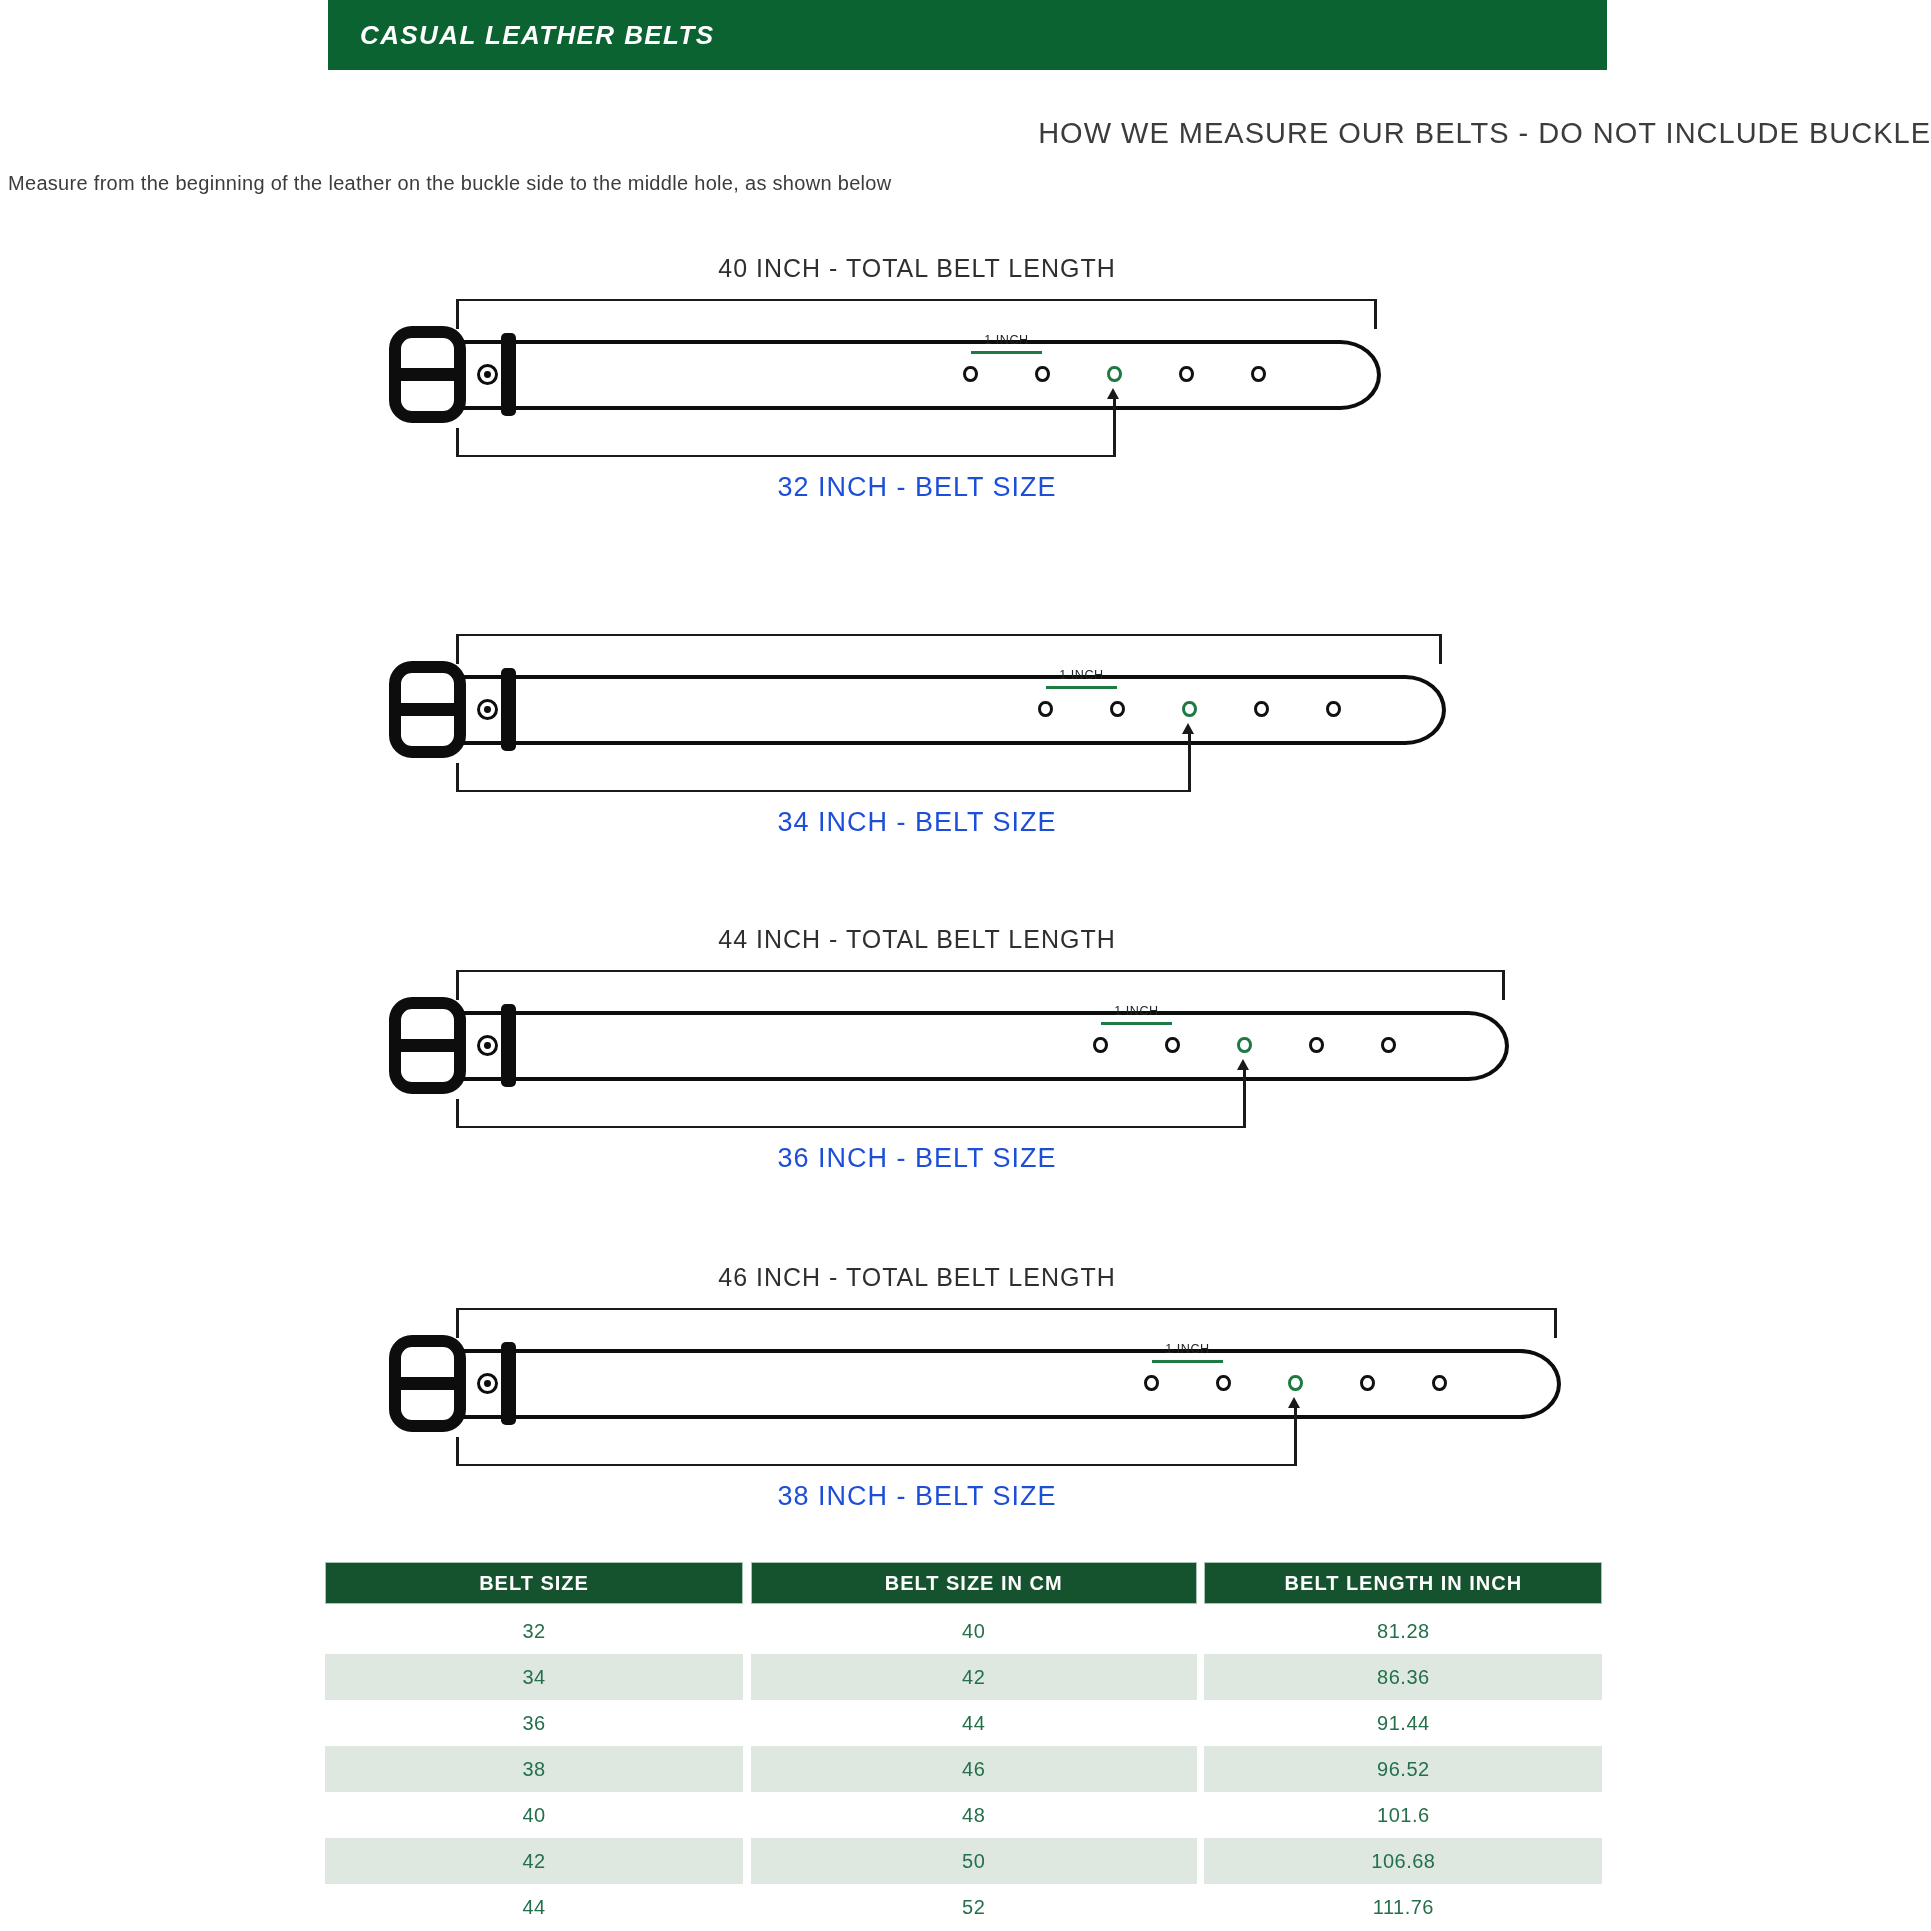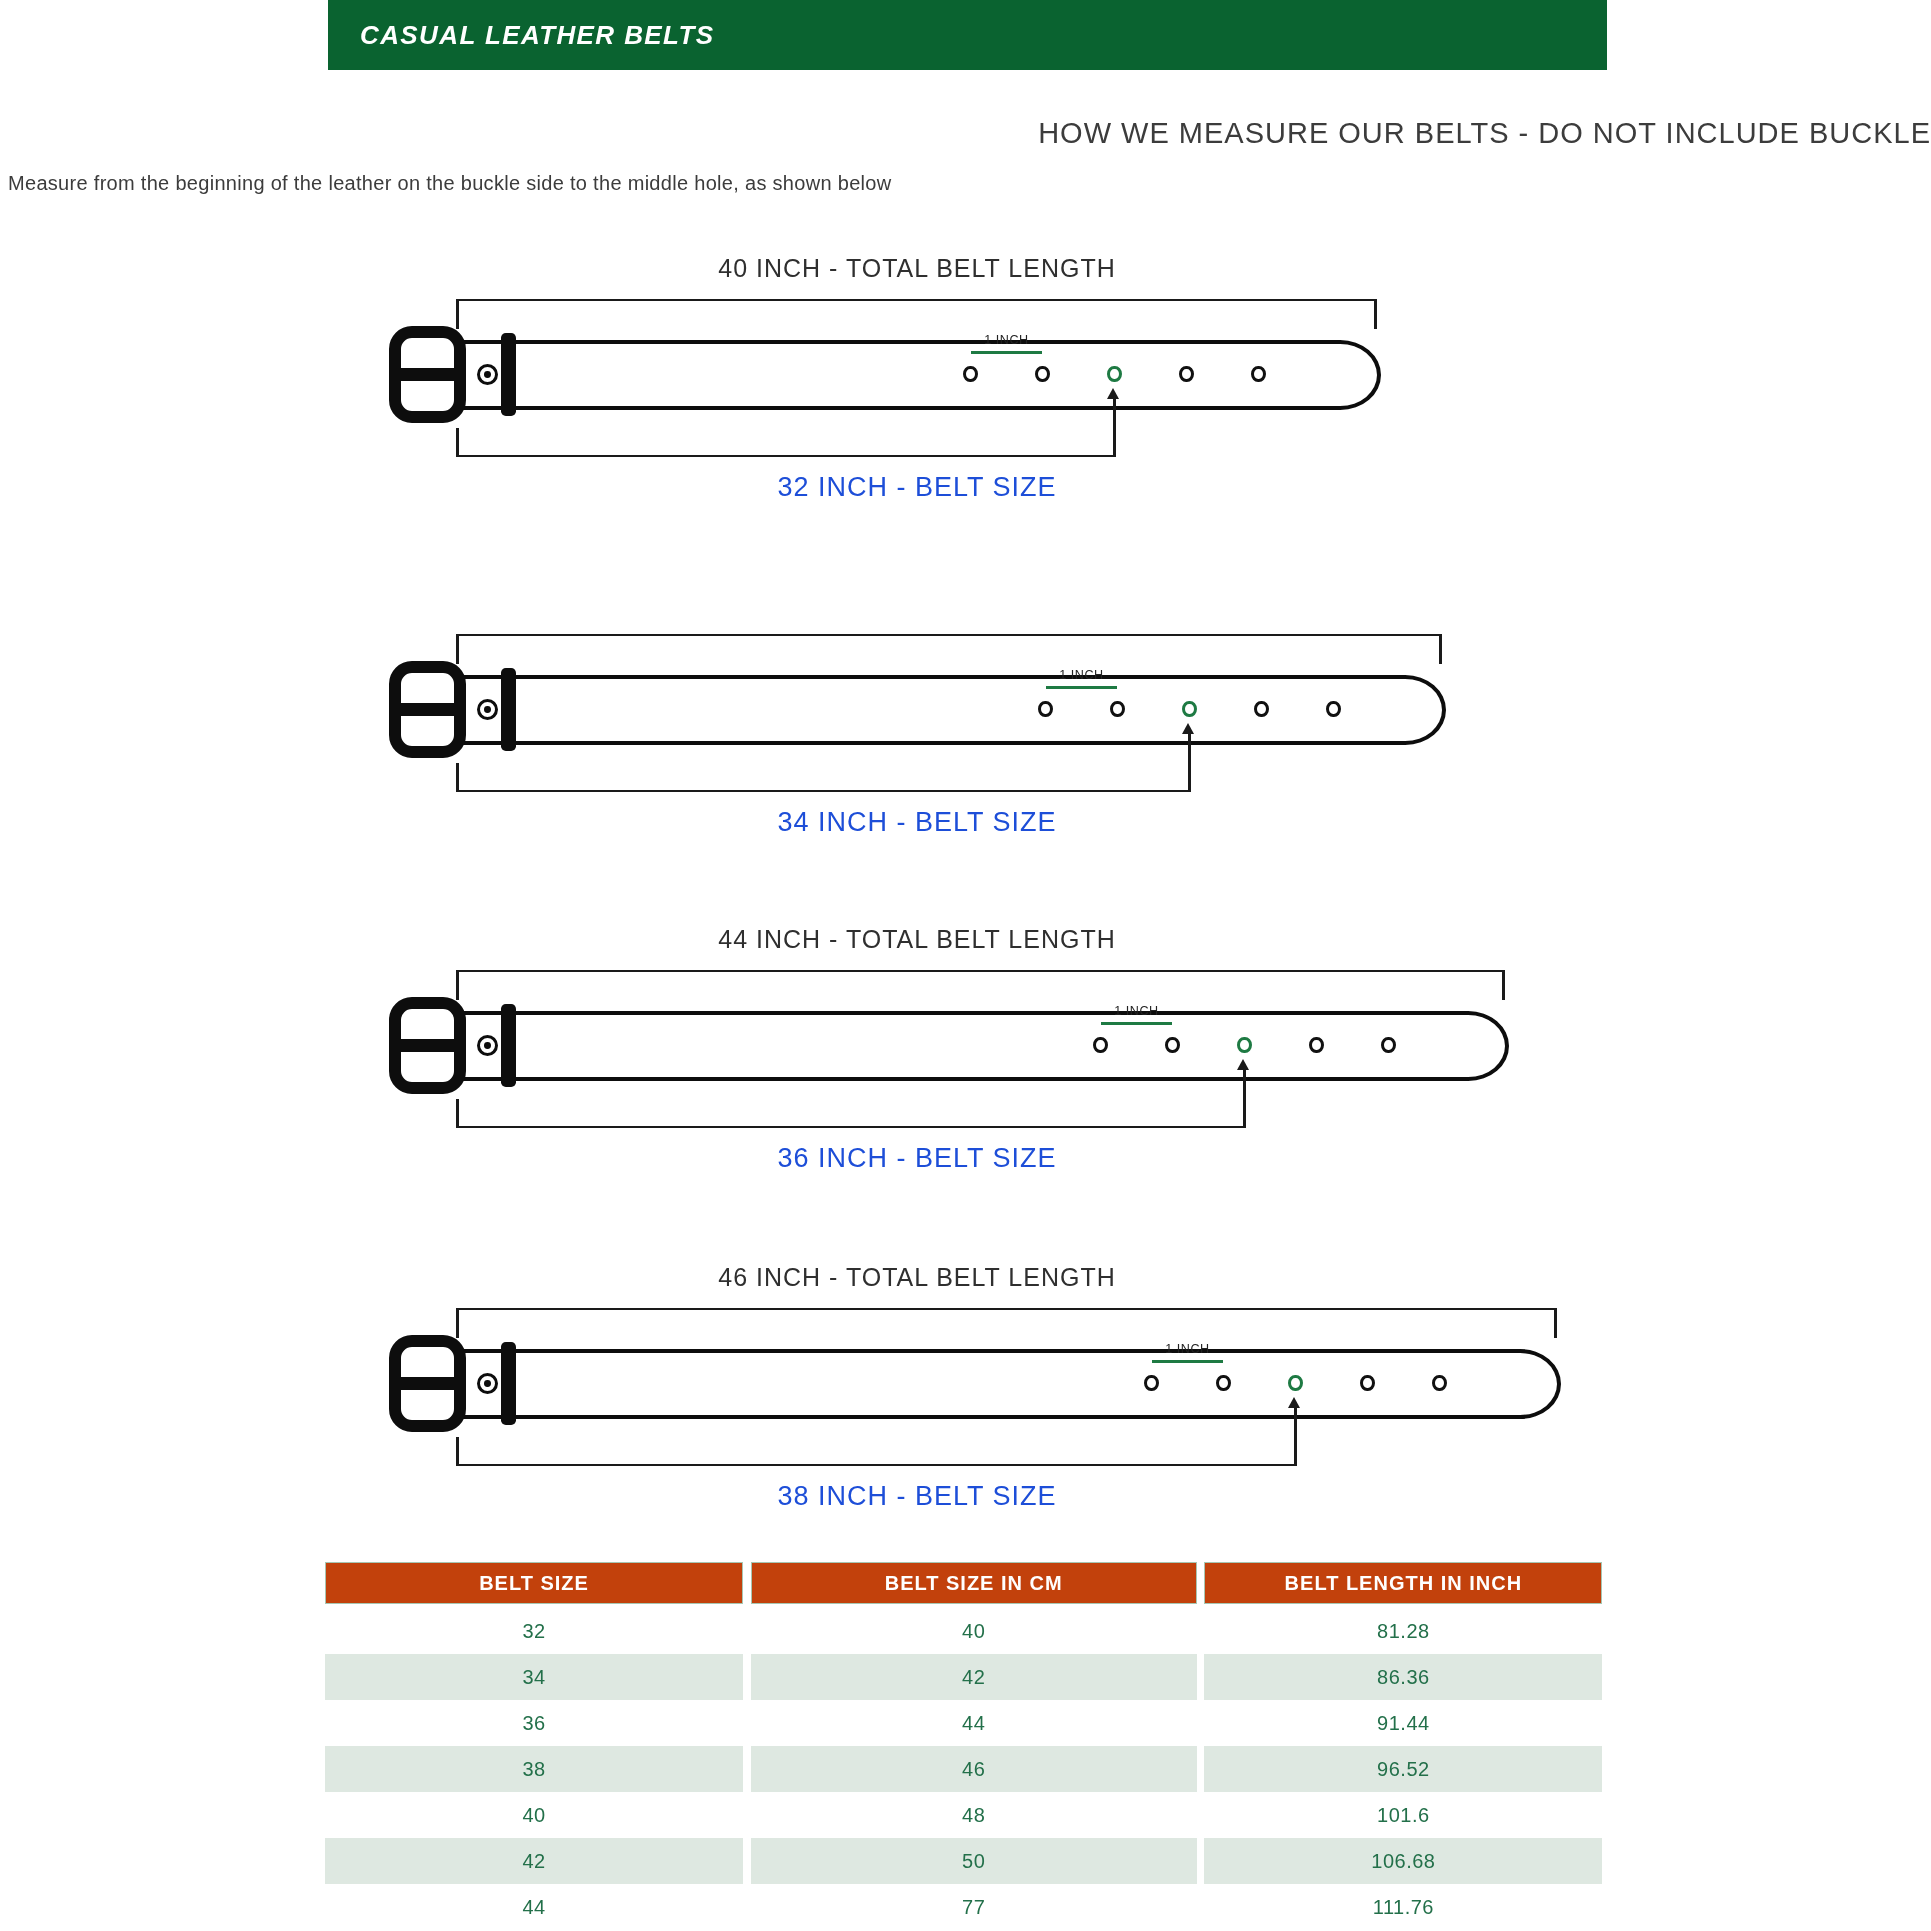--- a/index.html
+++ b/index.html
@@ -114,21 +114,21 @@
     text-align:center;font-size:27px;color:#1d4ed8;letter-spacing:1px;
   }
   
   .size-table{
     position:absolute;left:325px;top:1562px;width:1277px;
     display:grid;grid-template-columns:418px 446px 398px;column-gap:7.7px;
     grid-auto-rows:46px;
   }
   .th{
     height:42px;line-height:41px;box-sizing:border-box;
-    background:#c2410c;border:1px solid #a7c6b2;
+    background:#14532d;border:1px solid #a7c6b2;
     color:#ffffff;font-weight:bold;font-size:20px;letter-spacing:1px;text-align:center;
   }
   .td{
     line-height:46px;text-align:center;font-size:20px;color:#23704a;letter-spacing:0.5px;
   }
   .td.shade{background:#dee8e1;}
 </style>
 </head>
 <body>
 
@@ -249,16 +249,16 @@
 
   <div class="td">40</div>
   <div class="td">48</div>
   <div class="td">101.6</div>
 
   <div class="td shade">42</div>
   <div class="td shade">50</div>
   <div class="td shade">106.68</div>
 
   <div class="td">44</div>
-  <div class="td">77</div>
+  <div class="td">52</div>
   <div class="td">111.76</div>
 </div>
 
 
 </body></html>

